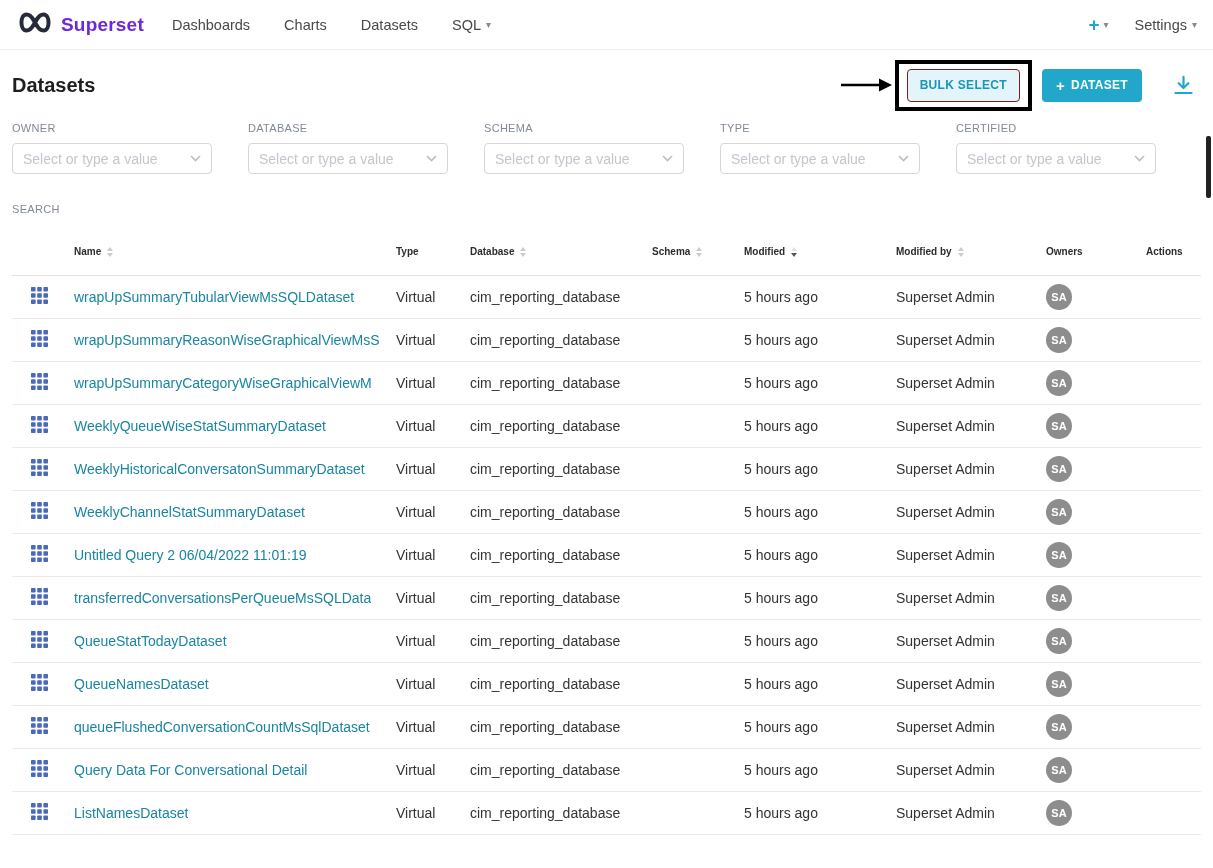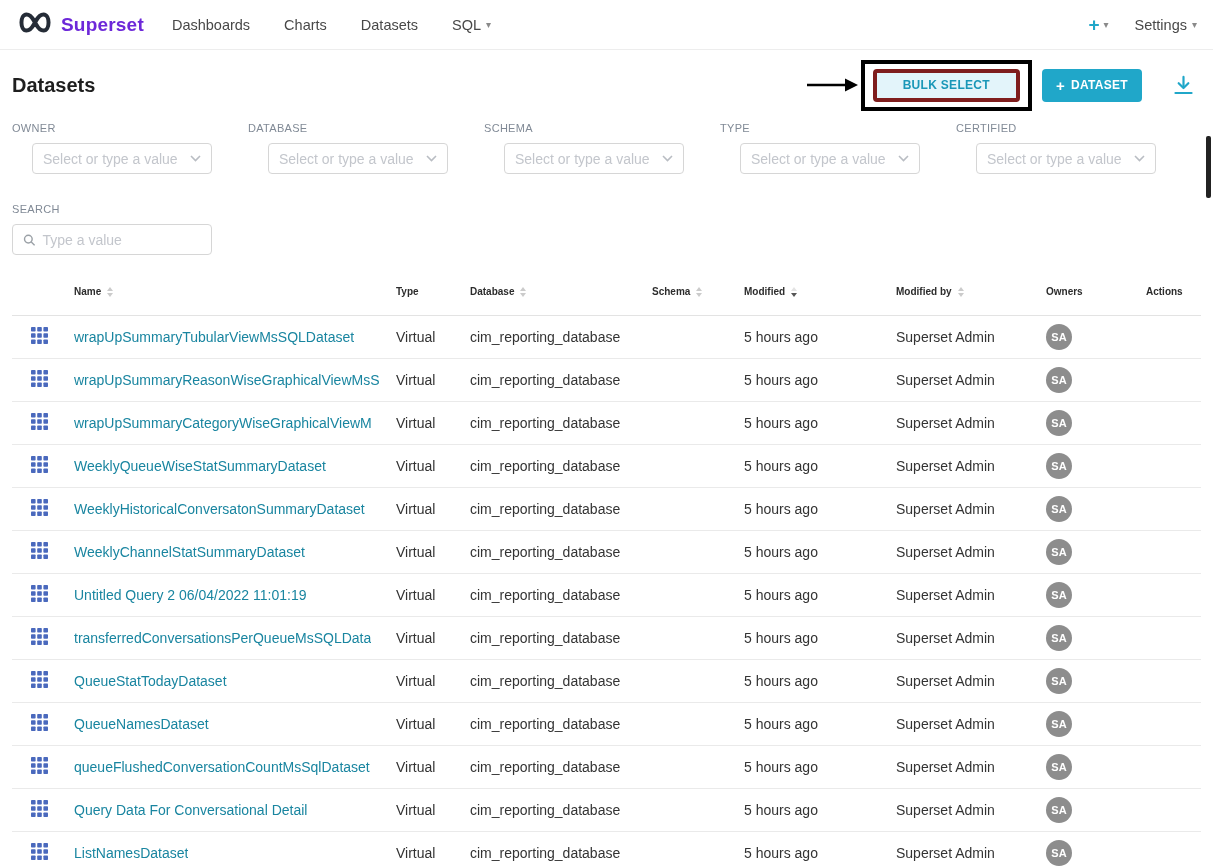--- a/index.html
+++ b/index.html
@@ -30,33 +30,33 @@
   .plus-glyph { color: #20a7c9; font-size: 19px; font-weight: 700; line-height: 1; }
   .settings-menu { display: flex; align-items: center; gap: 5px; font-size: 14.5px; color: #484848; font-weight: 500; cursor: pointer; }
 
   
   .page-header { display: flex; align-items: center; padding: 14px 16px 10px 12px; height: 66px; }
   .page-title { font-size: 20px; font-weight: 700; color: #1f1f1f; }
   .header-controls { display: flex; align-items: center; margin-left: auto; }
   .annot-arrow { margin-right: 3px; display: block; }
   .bulk-annotation { border: 4px solid #000; padding: 5px 8px; margin-right: 10px; background: #fff; }
   .btn { border: none; border-radius: 4px; height: 33px; font-family: inherit; font-size: 12px; font-weight: 700; letter-spacing: .3px; cursor: pointer; display: inline-flex; align-items: center; }
-  .btn-bulk { background: #e3f4fa; color: #1a97b8; border: 4px solid #7f1d1d; padding: 0 26px; }
+  .btn-bulk { background: #e3f4fa; color: #1a97b8; border: 1px solid #7f1d1d; padding: 0 12px; }
   .btn-add { background: #20a7c9; color: #fff; padding: 0 14px; gap: 6px; margin-right: 28px; }
   .btn-add .plus-sign { font-size: 15px; font-weight: 700; line-height: 1; }
   .download-btn { background: none; border: none; cursor: pointer; padding: 2px; display: flex; }
 
   
   .filters-row { display: flex; gap: 36px; padding: 6px 12px 11px 12px; }
   .filter-group { width: 200px; }
   .filter-label { font-size: 11px; color: #818a96; letter-spacing: .3px; margin-bottom: 9px; font-weight: 500; }
   .select-box {
     height: 31px; border: 1px solid #d6d6d6; border-radius: 4px;
     display: flex; align-items: center; justify-content: space-between;
-    padding: 0 10px; cursor: pointer; background: #fff; margin-left: 20px;
+    padding: 0 10px; cursor: pointer; background: #fff;
   }
   .select-placeholder { font-size: 14px; color: #c3c6cc; white-space: nowrap; overflow: hidden; }
   .search-row { padding: 18px 12px 0 12px; }
   .search-box {
     width: 200px; height: 31px; border: 1px solid #d6d6d6; border-radius: 4px;
     display: flex; align-items: center; gap: 7px; padding: 0 10px; background: #fff;
   }
   .search-box input {
     border: none; outline: none; font-family: inherit; font-size: 14px; color: #333; width: 100%;
   }
@@ -188,27 +188,20 @@
       <span class="select-placeholder">Select or type a value</span>
       <svg width="11" height="7" viewBox="0 0 11 7" fill="none" stroke="#b9bdc3" stroke-width="1.6">
           <path d="M1 1 L5.5 5.5 L10 1"></path>
         </svg>
     </div>
   </div>
 </div>
 
 <div class="search-row">
   <div class="filter-label">SEARCH</div>
-  <div class="search-box">
-    <svg width="14" height="14" viewBox="0 0 14 14" fill="none" stroke="#9aa0a6" stroke-width="1.6">
-      <circle cx="6" cy="6" r="4.3"></circle>
-        <path d="M9.3 9.3 L13 13"></path>
-    </svg>
-    <input type="text" placeholder="Type a value" style="">
-  </div>
 </div>
 
 <div class="table-wrap">
   <table>
     <colgroup>
       <col style="width:54px">
         <col style="width:322px">
         <col style="width:74px">
         <col style="width:182px">
       <col style="width:92px">

